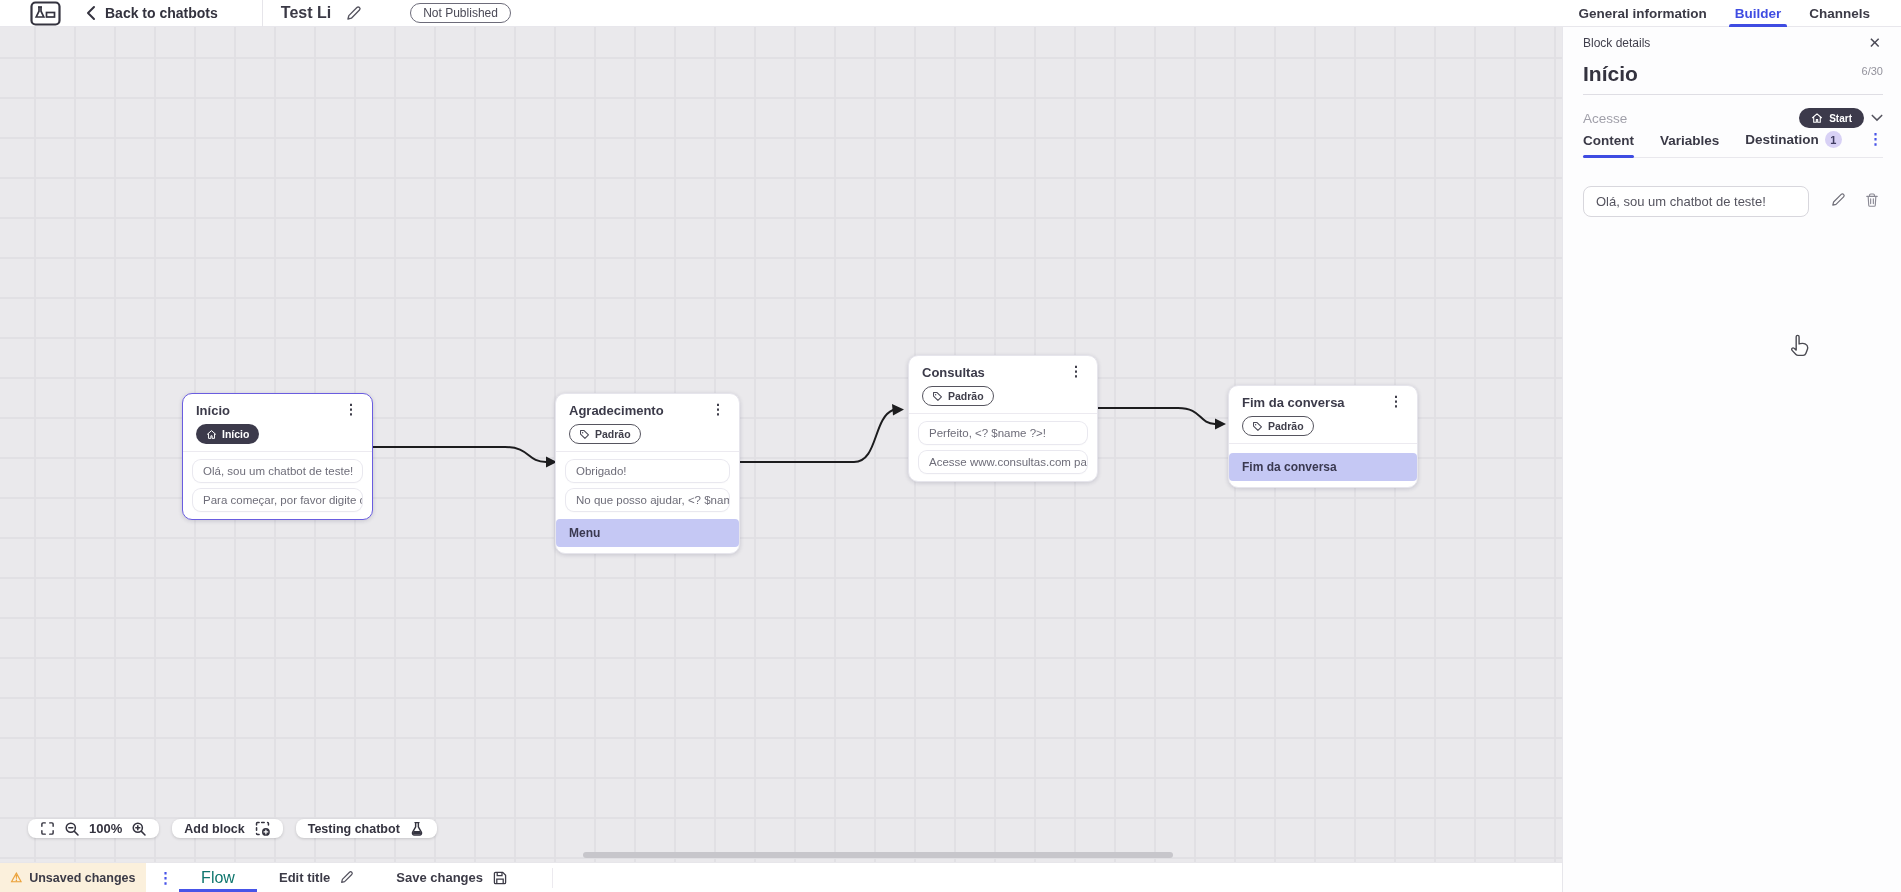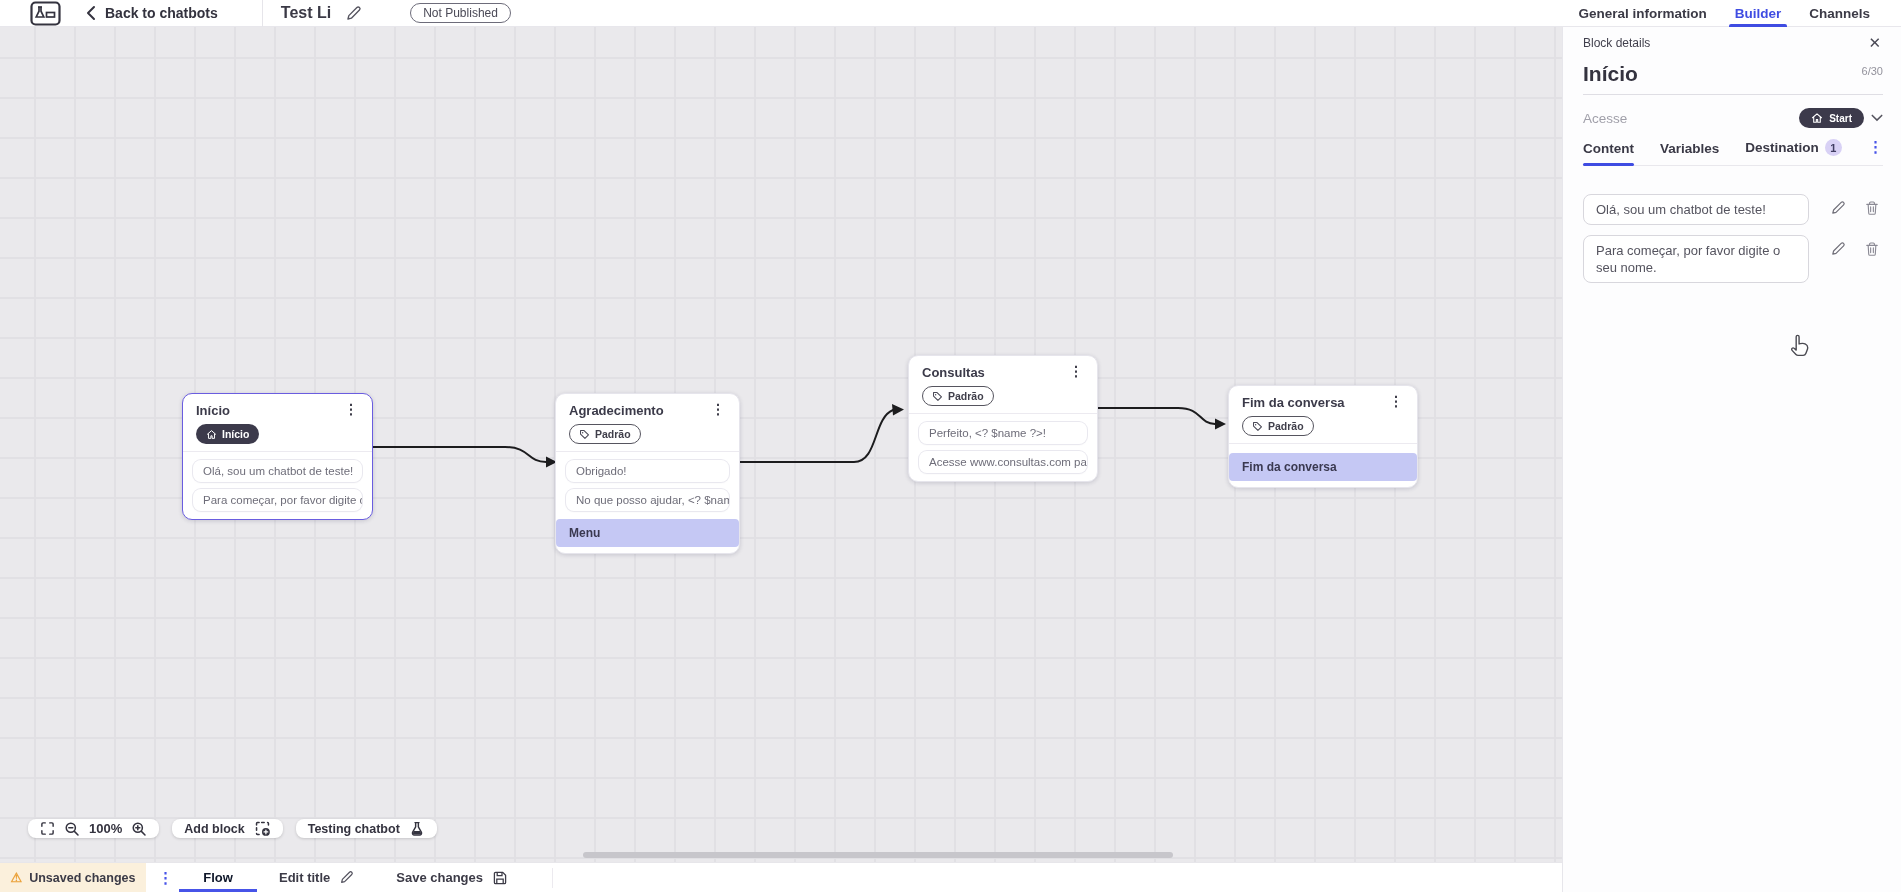--- a/index.html
+++ b/index.html
@@ -67,21 +67,21 @@
   .panel-close { font-size:15px; color:#4a4955; cursor:pointer; padding:0 2px; }
   .name-row { margin-top:10px; display:flex; justify-content:space-between; align-items:flex-start;
               border-bottom:1px solid #dfdee4; padding-bottom:8px; }
   .block-name { font-size:21px; font-weight:600; color:#34333f; }
   .char-counter { font-size:11px; color:#93929c; margin-top:3px; }
   .marker-row { margin-top:11px; display:flex; justify-content:space-between; align-items:center; height:24px; }
   .marker-label { font-size:13.5px; color:#a1a0aa; }
   .marker-value { display:flex; align-items:center; gap:7px; cursor:pointer; }
   .start-pill { display:inline-flex; align-items:center; gap:6px; background:#3c3a4b; color:#fff;
                 font-size:10px; font-weight:bold; border-radius:12px; padding:4px 12px; }
-  .panel-tabs { margin-top:8px; display:flex; align-items:flex-end; gap:26px; border-bottom:1px solid #e9e8ed; }
+  .panel-tabs { margin-top:0; display:flex; align-items:flex-end; gap:26px; border-bottom:1px solid #e9e8ed; }
   .panel-tab { font-size:13.5px; color:#3a3946; font-weight:600; padding-bottom:9px; position:relative;
                cursor:pointer; display:flex; align-items:center; gap:6px; }
   .panel-tab.active::after { content:""; position:absolute; left:0; right:0; bottom:-1px; height:3px;
                              background:#3f4ce2; border-radius:2px; }
   .tab-badge { width:17px; height:17px; border-radius:50%; background:#d8d1f5; color:#403d62;
                font-size:11px; font-weight:bold; display:flex; align-items:center; justify-content:center; }
   .panel-kebab { margin-left:auto; color:#4754e8; font-size:15px; padding-bottom:9px; cursor:pointer; font-weight:bold; }
   .content-area { margin-top:28px; display:flex; flex-direction:column; gap:10px; }
   .msg-row { display:flex; align-items:flex-start; }
   .msg-box { width:226px; border:1px solid #d8d7dd; border-radius:8px; background:#fff; padding:6px 12px;
@@ -93,21 +93,21 @@
                  cursor:pointer; background:#fff; }
 
   
   .bottombar { position:absolute; left:0; bottom:0; width:1562px; height:30px; background:#fff;
                border-top:1px solid #e7e6ea; display:flex; align-items:center; z-index:30; }
   .unsaved { width:146px; height:100%; background:#fbf0dc; display:flex; align-items:center;
              justify-content:center; gap:7px; font-size:12.5px; font-weight:bold; color:#3b3a46; }
   .warn-glyph { color:#eba23b; font-size:13px; }
   .bb-kebab { margin-left:12px; color:#4754e8; font-size:15px; font-weight:bold; cursor:pointer; }
   .bb-tab { width:78px; height:100%; display:flex; align-items:center; justify-content:center;
-            font-size:13px; font-weight:bold; color:#0f172a; position:relative; cursor:pointer; margin-left:6px; }
+            font-size:16px; font-weight:normal; color:#0f766e; position:relative; cursor:pointer; margin-left:6px; }
   .bb-tab.active::after { content:""; position:absolute; left:0; right:0; bottom:0; height:3px; background:#4754e8; }
   .bb-item { margin-left:22px; display:flex; align-items:center; gap:9px; font-size:13px; font-weight:bold;
              color:#3c3b47; cursor:pointer; }
   .bb-item.save { margin-left:42px; }
   .bb-divider { margin-left:44px; width:1px; height:20px; background:#eceaef; }
 
   .cursor-ghost { position:absolute; left:1787px; top:333px; z-index:60; pointer-events:none; }
 </style>
 </head>
 <body>
@@ -330,35 +330,20 @@
               <path d="M3.5 16.5l1-4L14 3a2.1 2.1 0 0 1 3 3L7.5 15.5l-4 1z" fill="none" stroke="#6f6e78" stroke-width="1.5" stroke-linejoin="round"></path>
             </svg>
         </span>
         <span class="icon-btn">
           <svg width="16" height="16" viewBox="0 0 20 20">
               <path d="M3.5 5.5h13M7 5V3.8A1.3 1.3 0 0 1 8.3 2.5h3.4A1.3 1.3 0 0 1 13 3.8V5M5.2 5.5l.7 11a1.4 1.4 0 0 0 1.4 1.3h5.4a1.4 1.4 0 0 0 1.4-1.3l.7-11M8.3 8.5v6M11.7 8.5v6" fill="none" stroke="#8a8994" stroke-width="1.4" stroke-linecap="round"></path>
             </svg>
         </span>
       </div>
     </div>
-    <div class="msg-row">
-      <div class="msg-box">Para começar, por favor digite o seu nome.</div>
-      <div class="msg-icons">
-        <span class="icon-btn">
-          <svg width="16" height="16" viewBox="0 0 20 20">
-              <path d="M3.5 16.5l1-4L14 3a2.1 2.1 0 0 1 3 3L7.5 15.5l-4 1z" fill="none" stroke="#6f6e78" stroke-width="1.5" stroke-linejoin="round"></path>
-            </svg>
-        </span>
-        <span class="icon-btn">
-          <svg width="16" height="16" viewBox="0 0 20 20">
-              <path d="M3.5 5.5h13M7 5V3.8A1.3 1.3 0 0 1 8.3 2.5h3.4A1.3 1.3 0 0 1 13 3.8V5M5.2 5.5l.7 11a1.4 1.4 0 0 0 1.4 1.3h5.4a1.4 1.4 0 0 0 1.4-1.3l.7-11M8.3 8.5v6M11.7 8.5v6" fill="none" stroke="#8a8994" stroke-width="1.4" stroke-linecap="round"></path>
-            </svg>
-        </span>
-      </div>
-    </div>
   </div>
 
 </div>
 
 <div class="bottombar">
   <div class="unsaved">
     <span class="warn-glyph">⚠</span>
     <span>Unsaved changes</span>
   </div>
   <span class="bb-kebab">⋮</span>

